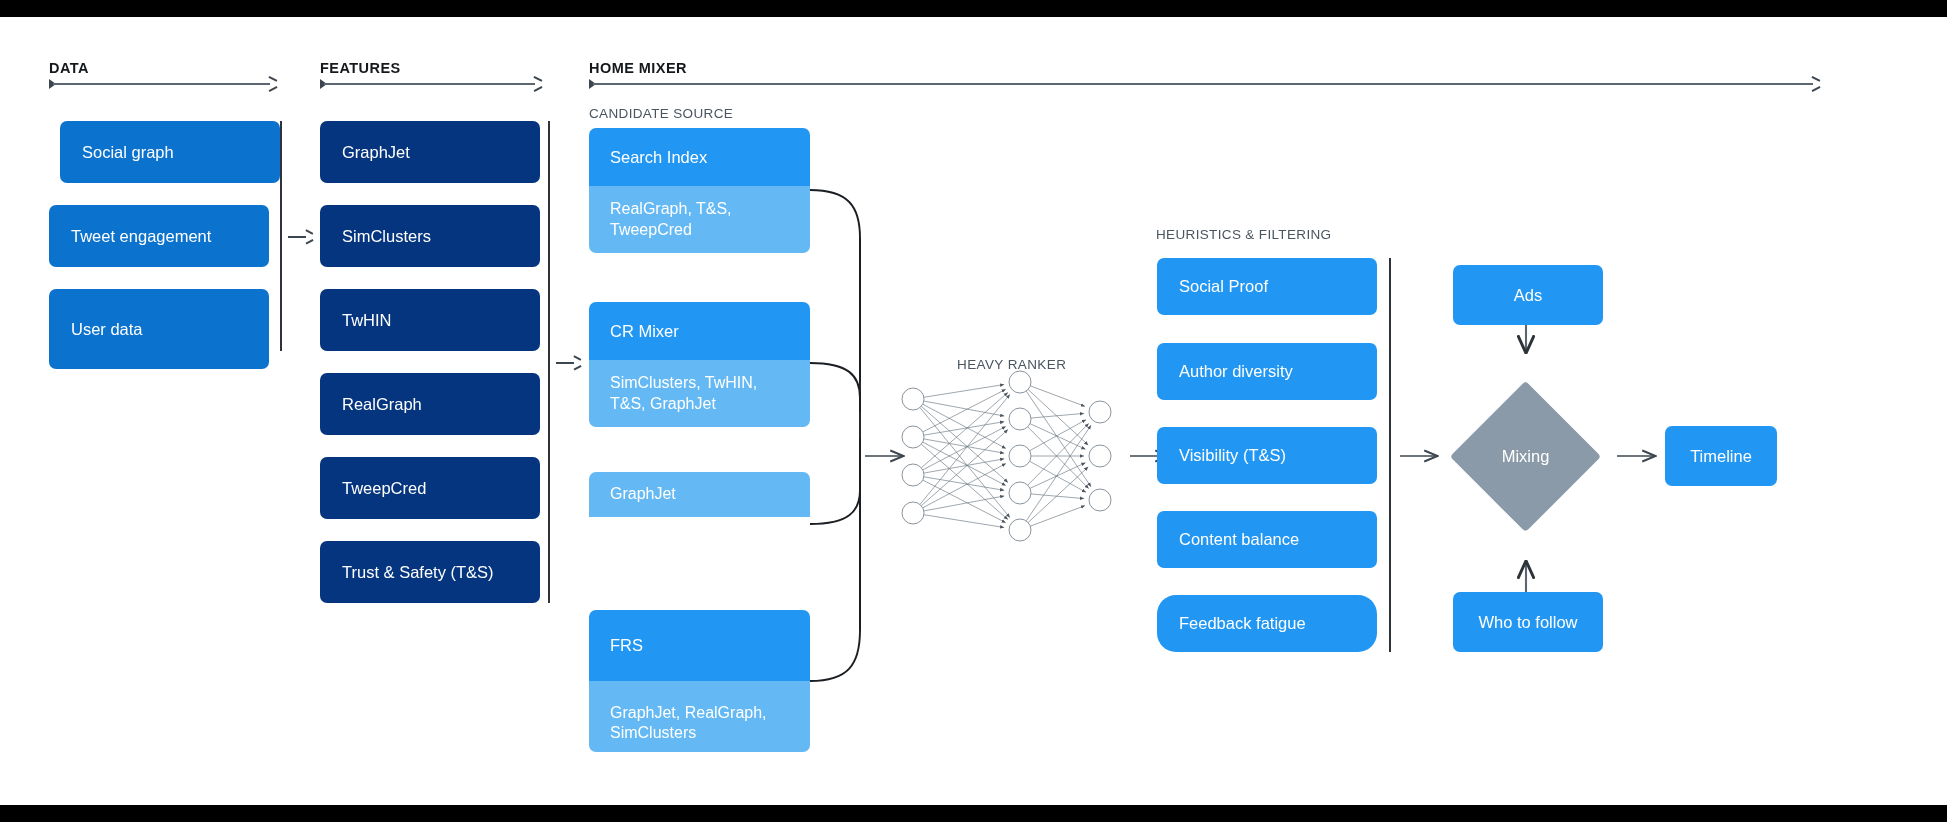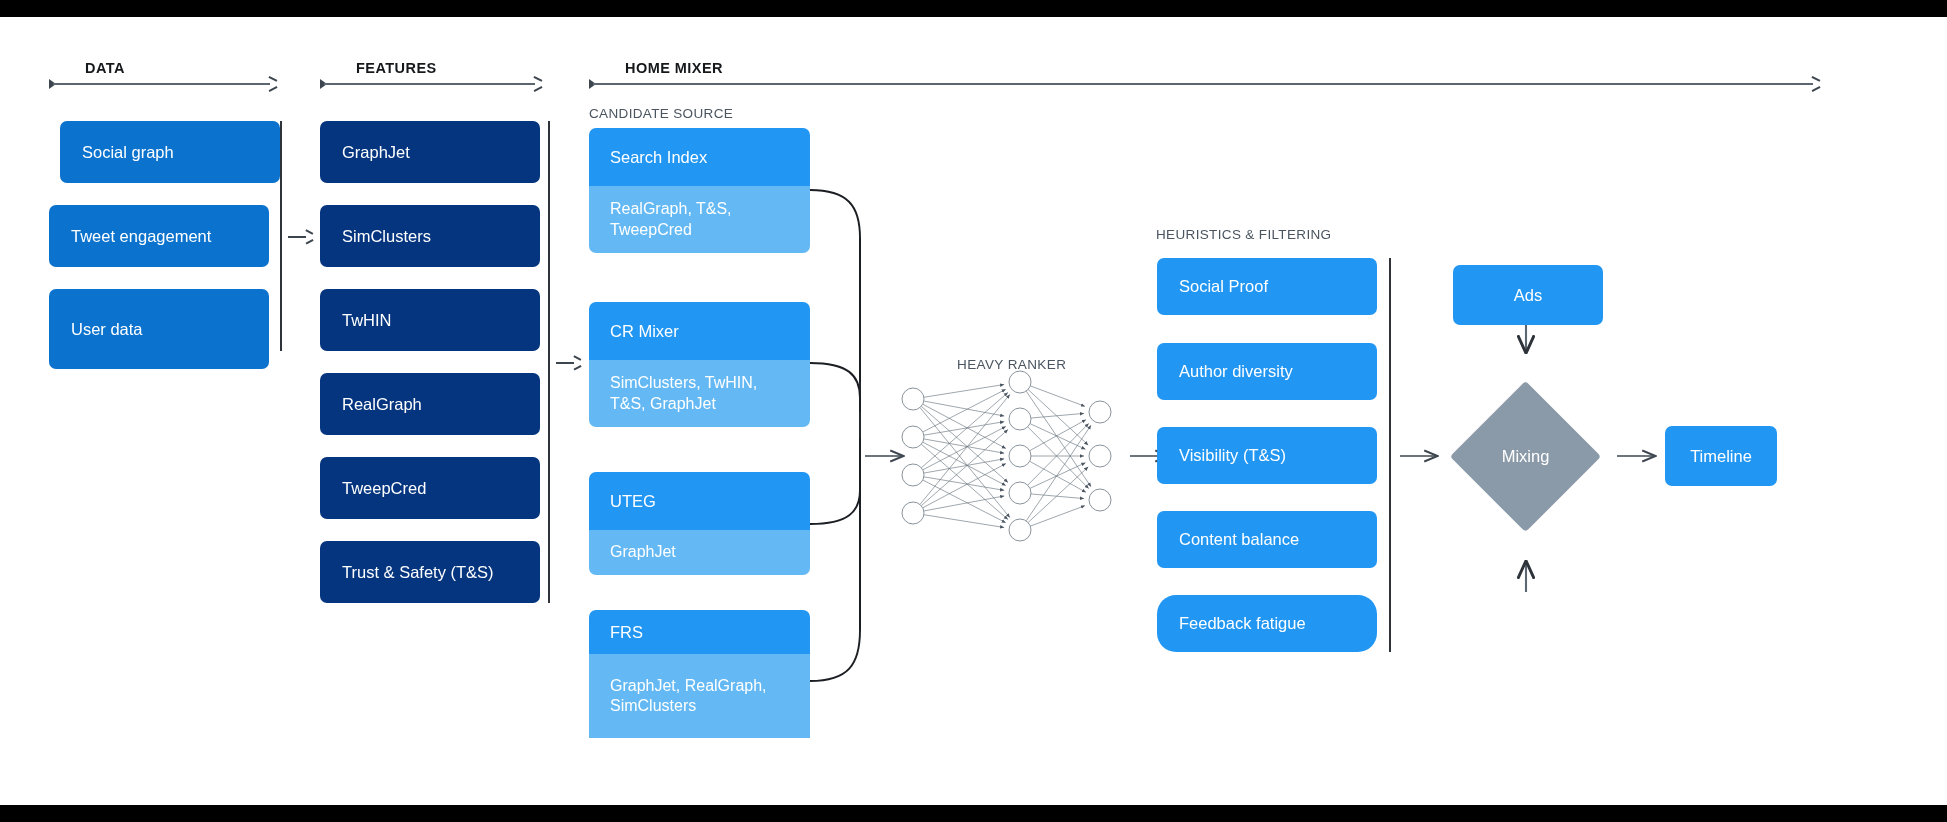--- a/index.html
+++ b/index.html
@@ -12,21 +12,21 @@
   }
   #stage{position:absolute;inset:0;}
   .band{position:absolute;left:0;width:1947px;background:#000;}
   .band.top{top:0;height:17px;}
   .band.bottom{bottom:0;height:17px;}
 
   
   .sec-label{
     position:absolute;
     font-size:14.5px;font-weight:700;letter-spacing:.45px;
-    color:#16191c;white-space:nowrap;margin-left:36px;
+    color:#16191c;white-space:nowrap;
   }
   .sub-label{
     position:absolute;
     font-size:13.5px;font-weight:400;letter-spacing:.35px;
     color:#4a5560;white-space:nowrap;
   }
   .axis{position:absolute;height:10px;}
   .axis .shaft{
     position:absolute;left:4px;right:7px;top:4px;height:2px;background:#5b6670;
   }
@@ -181,26 +181,25 @@
 TweepCred</div>
     </div>
 
     <div class="cs-card" style="left:589px;top:302px;width:221px;height:125px;">
       <div class="cs-head" style="height:58px;">CR Mixer</div>
       <div class="cs-body" style="height:67px;white-space:pre-line;">SimClusters, TwHIN,
 T&amp;S, GraphJet</div>
     </div>
 
     <div class="cs-card" style="left:589px;top:472px;width:221px;height:103px;">
-      <div class="cs-head" style="height:58px;">UTEG</div>
       <div class="cs-body" style="height:45px;white-space:pre-line;">GraphJet</div>
     </div>
 
     <div class="cs-card" style="left:589px;top:610px;width:221px;height:142px;">
-      <div class="cs-head" style="height:44px;">FRS</div>
+      <div class="cs-head" style="height:71px;">FRS</div>
       <div class="cs-body" style="height:84px;white-space:pre-line;">GraphJet, RealGraph,
 SimClusters</div>
     </div>
 
     <svg class="overlay" viewBox="0 0 1947 822">
       <defs>
         <marker id="ah" markerWidth="9" markerHeight="9" refX="8" refY="4.5" orient="auto">
           <path d="M0,0.6 L8.6,4.5 L0,8.4" fill="none" stroke="#2d3339" stroke-width="1.4"></path>
         </marker>
         <marker id="ahs" markerWidth="9" markerHeight="9" refX="8" refY="4.5" orient="auto">
@@ -300,19 +299,22 @@
 
     <div class="vrule" style="left:1389px;top:258px;height:394px;"></div>
 
     <div class="box plain" style="left:1453px;top:265px;width:150px;height:60px;">
       <span>Ads</span>
     </div>
 
     <div class="diamond" style="left:1472px;top:403px;width:107px;height:107px;"></div>
     <div class="diamond-label" style="left:1472px;top:403px;width:107px;height:107px;">Mixing</div>
 
+    <div class="box plain" style="left:1453px;top:592px;width:150px;height:60px;">
+      <span>Who to follow</span>
+    </div>
 
     <div class="box plain" style="left:1665px;top:426px;width:112px;height:60px;">
       <span>Timeline</span>
     </div>
 
   </div>
 </div>
 
 </body></html>

